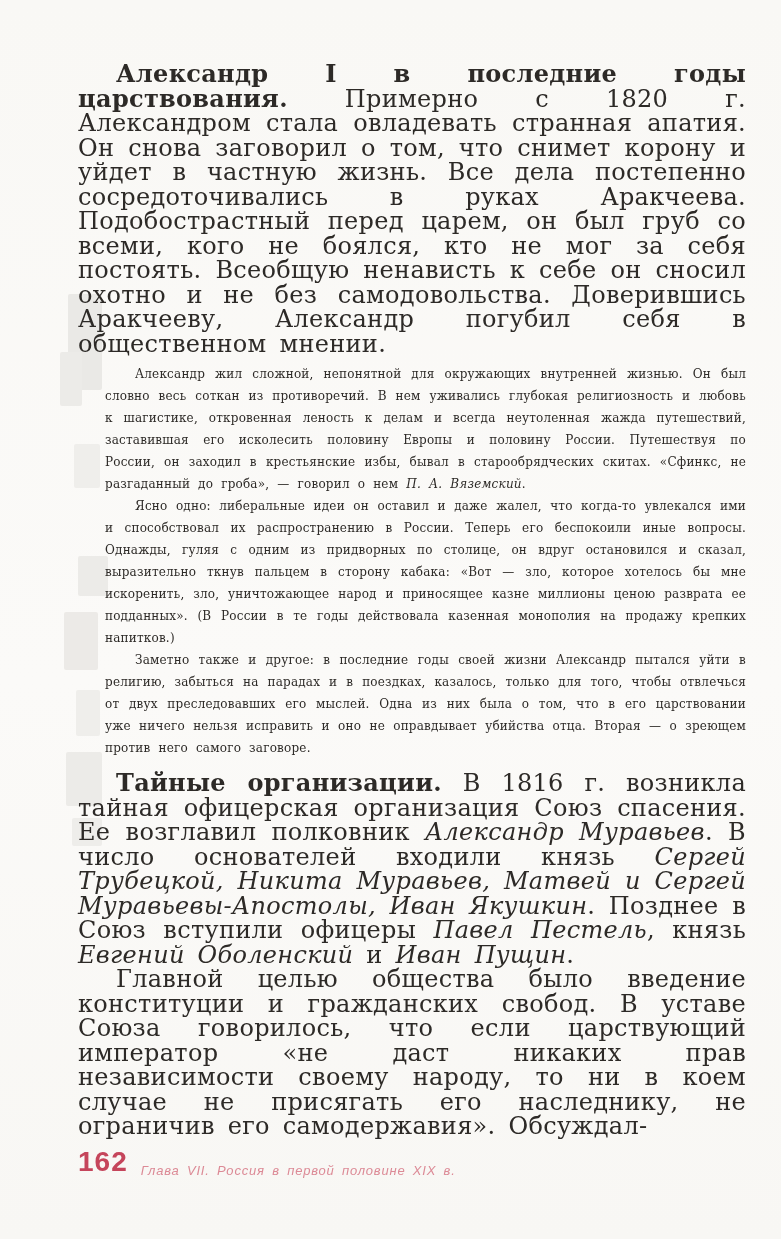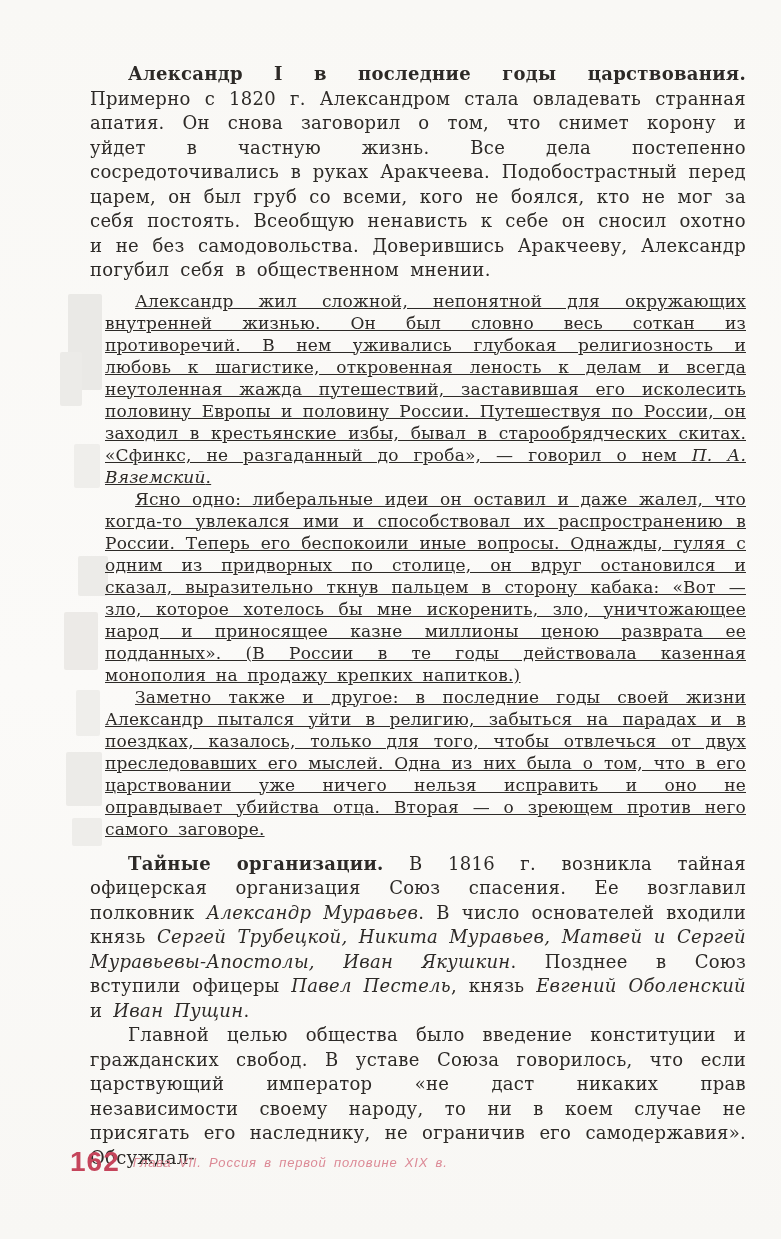--- a/index.html
+++ b/index.html
@@ -24,39 +24,39 @@
   .showthrough i:nth-child(4) { left: 24px; top: 262px; width: 30px; height: 40px; }
   .showthrough i:nth-child(5) { left: 10px; top: 318px; width: 34px; height: 58px; background:#eceae7; }
   .showthrough i:nth-child(6) { left: 22px; top: 396px; width: 24px; height: 46px; background:#efeeeb; }
   .showthrough i:nth-child(7) { left: 12px; top: 458px; width: 36px; height: 54px; }
   .showthrough i:nth-child(8) { left: 18px; top: 524px; width: 30px; height: 28px; background:#eeedea; }
 
   .text-column { position: absolute; left: 78px; top: 62px; width: 668px; }
 
   p { margin: 0; text-align: justify; }
   .para-main {
-    font-size: 18px; line-height: 24.5px;
+    font-size: 24px; line-height: 24.5px;
     text-indent: 38px;
-    word-spacing: 5px; letter-spacing: 0.3px; margin-left: 12px;
+    word-spacing: 5px; letter-spacing: 0.3px;
   }
   .reading-block {
     margin: 7px 0 0 27px;
-    font-size: 17px; line-height: 22px; text-decoration: underline;
+    font-size: 12px; line-height: 22px;
   }
   .reading-block p {
     text-indent: 30px;
     word-spacing: 4px; letter-spacing: 0.2px;
   }
   .para-spaced { margin-top: 12px; }
   .bold { font-weight: 700; }
   .italic { font-style: italic; }
 
   .footer {
-    position: absolute; left: 70px; top: 1146px;
-    display: flex; align-items: center; gap: 13px;
+    position: absolute; left: 78px; top: 1146px;
+    display: flex; align-items: flex-end; gap: 13px;
     font-family: "Liberation Sans", sans-serif;
   }
   .page-number {
     color: #c5455b; font-weight: 700; font-size: 28px; letter-spacing: 1px;
   }
   .chapter-title {
     color: #dc8a96; font-style: italic; font-size: 13px;
     letter-spacing: 0.8px; word-spacing: 3px;
   }
 </style>

